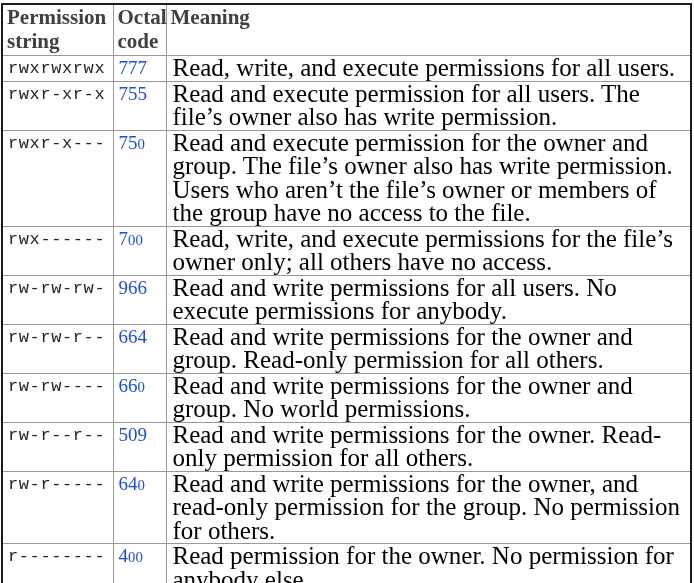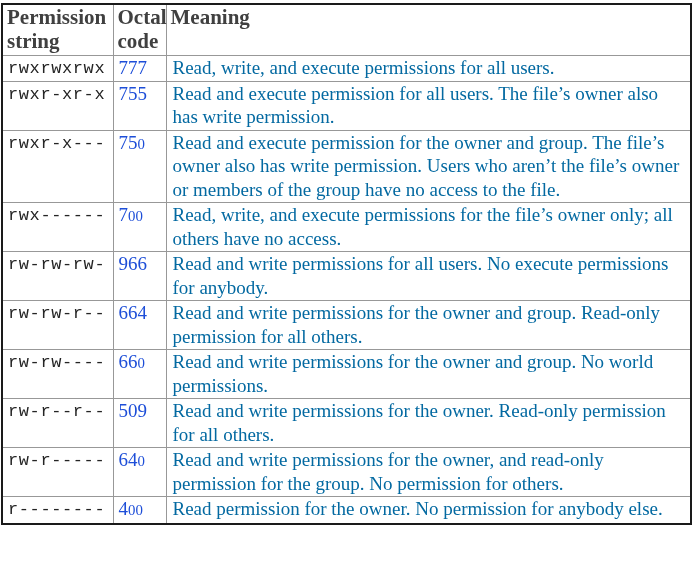--- a/index.html
+++ b/index.html
@@ -50,24 +50,24 @@
   td.octal {
     font-size: 19px;
     line-height: 23.5px;
     padding: 0 1px 0 5px;
     color: #1d4ed8;
   }
   td.octal .os0 {
     font-size: 0.78em;
   }
   td.meaning {
-    font-size: 19px;
+    font-size: 25px;
     line-height: 23.5px;
     padding: 0 3px 1px 6px;
-    color: #0369a1;
+    color: #000000;
   }
 </style>
 </head>
 <body>
 
 <div class="table-wrap">
   <table class="perm-table">
     <colgroup>
       <col class="c-perm">
       <col class="c-octal">

